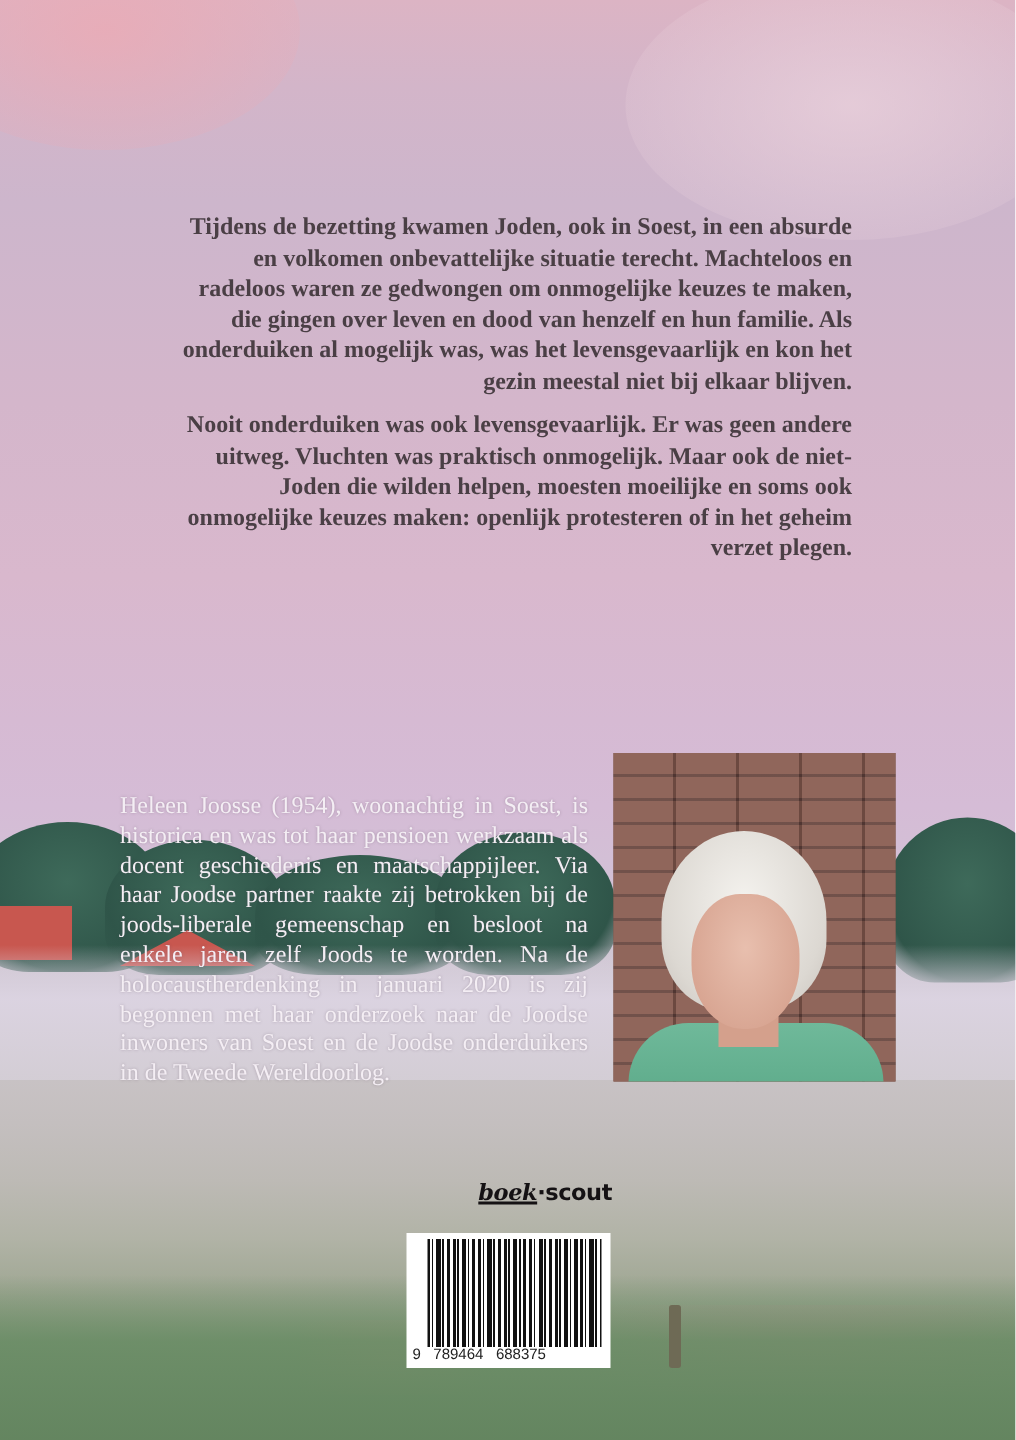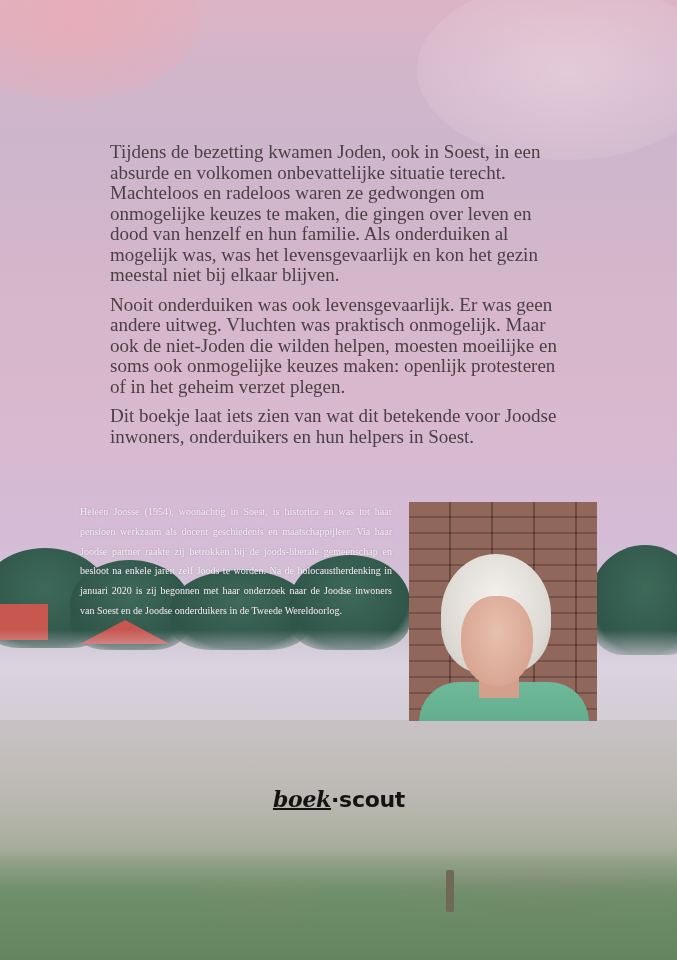--- a/index.html
+++ b/index.html
@@ -24,28 +24,28 @@
     .meadow-grass { position:absolute; left:0; right:0; top:850px; height:110px;
       background: linear-gradient(180deg, rgba(120,150,112,0) 0%, rgba(104,140,100,0.85) 40%, rgba(98,132,94,0.95) 100%); }
     .pink-flowers { position:absolute; left:400px; top:870px; width:277px; height:60px;
       background: radial-gradient(ellipse at 50% 50%, rgba(196,140,150,0.55), rgba(196,140,150,0)); }
     .pink-flowers2 { position:absolute; left:200px; top:880px; width:120px; height:50px;
       background: radial-gradient(ellipse at 50% 50%, rgba(200,150,140,0.5), rgba(200,150,140,0)); }
     .post { position:absolute; left:446px; top:870px; width:8px; height:42px; background:#6e6a55; border-radius:2px; }
 
     .blurb {
       position:absolute; left:110px; top:142px; width:458px;
-      font-family: "Liberation Serif", serif; font-weight: normal; font-size: 19px;
-      line-height: 20.5px; color: #4a3f45; text-align: left;
+      font-family: "Liberation Serif", serif; font-weight: bold; font-size: 16px;
+      line-height: 20.5px; color: #4a3f45; text-align: right;
     }
     .blurb p { margin: 0 0 9px 0; }
 
     .bio {
-      position:absolute; left:80px; top:502px; width:312px;
-      font-family: "Liberation Serif", serif; font-size: 10px; line-height: 19.8px;
+      position:absolute; left:80px; top:528px; width:312px;
+      font-family: "Liberation Serif", serif; font-size: 16px; line-height: 19.8px;
       color: #f4eef4; text-align: justify; text-shadow: 0 0 2px rgba(90,70,90,0.35);
     }
     .photo {
       position:absolute; left:409px; top:502px; width:188px; height:219px; overflow:hidden;
       background:
         linear-gradient(90deg, rgba(0,0,0,0) 0 100%),
         repeating-linear-gradient(180deg, #8a5f52 0 14px, #6a4a44 14px 16px),
         #7a5a50;
     }
     .bricks { position:absolute; inset:0; opacity:0.55;
@@ -54,22 +54,22 @@
         repeating-linear-gradient(180deg, rgba(0,0,0,0) 0 14px, rgba(50,35,32,0.8) 14px 16px); }
     .hair { position:absolute; left:32px; top:52px; width:110px; height:120px; border-radius:50% 50% 40% 40%;
       background: radial-gradient(ellipse at 50% 40%, #f4f2ee, #dcd8d2 70%, #c8c2bc); }
     .face { position:absolute; left:52px; top:94px; width:72px; height:90px; border-radius:45% 45% 48% 48%;
       background: radial-gradient(ellipse at 50% 40%, #e8bfae, #d8a592 75%, #c48e7c); }
     .neck { position:absolute; left:70px; top:170px; width:40px; height:26px; background:#d4a08c; }
     .shirt { position:absolute; left:10px; top:180px; width:170px; height:60px; border-radius:40px 40px 0 0;
       background: linear-gradient(180deg, #6fb99a, #5aa887); }
 
     .publisher {
-      position:absolute; left:270px; top:786px; width:138px; text-align:center;
-      font-family: "DejaVu Sans", sans-serif; font-weight: bold; font-size: 22px; color:#151214; letter-spacing:-0.3px;
+      position:absolute; left:270px; top:786px; width:138px; text-align:right;
+      font-family: "DejaVu Sans", sans-serif; font-weight: bold; font-size: 15px; color:#151214; letter-spacing:-0.3px;
     }
     .publisher .b { font-family: "DejaVu Serif", serif; font-style: italic; }
     .publisher .u { text-decoration: underline; text-decoration-thickness: 2px; }
     .barcode {
       position:absolute; left:271px; top:822px; width:136px; height:90px; background:#ffffff;
     }
     .bars { position:absolute; left:14px; top:4px; width:116px; height:72px;
       background: repeating-linear-gradient(90deg,
         #111 0 2px, #fff 2px 3px, #111 3px 4px, #fff 4px 6px, #111 6px 9px, #fff 9px 10px,
         #111 10px 11px, #fff 11px 13px, #111 13px 15px, #fff 15px 17px);
@@ -92,30 +92,33 @@
   <div class="roof" style="left:80px; top:620px; width:90px; height:24px; clip-path: polygon(50% 0, 100% 100%, 0 100%);"></div>
   <div class="mist"></div>
   <div class="pink-flowers"></div>
   <div class="pink-flowers2"></div>
   <div class="meadow-grass"></div>
   <div class="post"></div>
 
   <div class="blurb">
     <p>Tijdens de bezetting kwamen Joden, ook in Soest, in een absurde en volkomen onbevattelijke situatie terecht. Machteloos en radeloos waren ze gedwongen om onmogelijke keuzes te maken, die gingen over leven en dood van henzelf en hun familie. Als onderduiken al mogelijk was, was het levensgevaarlijk en kon het gezin meestal niet bij elkaar blijven.</p>
     <p>Nooit onderduiken was ook levensgevaarlijk. Er was geen andere uitweg. Vluchten was praktisch onmogelijk. Maar ook de niet-Joden die wilden helpen, moesten moeilijke en soms ook onmogelijke keuzes maken: openlijk protesteren of in het geheim verzet plegen.</p>
-    <p>Dit boekje laat iets zien van wat dit betekende voor Joodse inwoners, onderduikers en hun helpers in Soest.</p>
   </div>
 
   <div class="bio">Heleen Joosse (1954), woonachtig in Soest, is historica en was tot haar pensioen werkzaam als docent geschiedenis en maatschappijleer. Via haar Joodse partner raakte zij betrokken bij de joods-liberale gemeenschap en besloot na enkele jaren zelf Joods te worden. Na de holocaustherdenking in januari 2020 is zij begonnen met haar onderzoek naar de Joodse inwoners van Soest en de Joodse onderduikers in de Tweede Wereldoorlog.</div>
 
   <div class="photo">
     <div class="bricks"></div>
     <div class="shirt"></div>
     <div class="neck"></div>
     <div class="hair"></div>
     <div class="face"></div>
   </div>
 
   <div class="publisher">
     <span class="b"><span class="u">boek</span></span><span>·</span><span>scout</span>
   </div>
 
+  <div class="barcode">
+    <div class="bars"></div>
+    <div class="digits">9   789464   688375</div>
+  </div>
 </div>
 
 </body></html>

